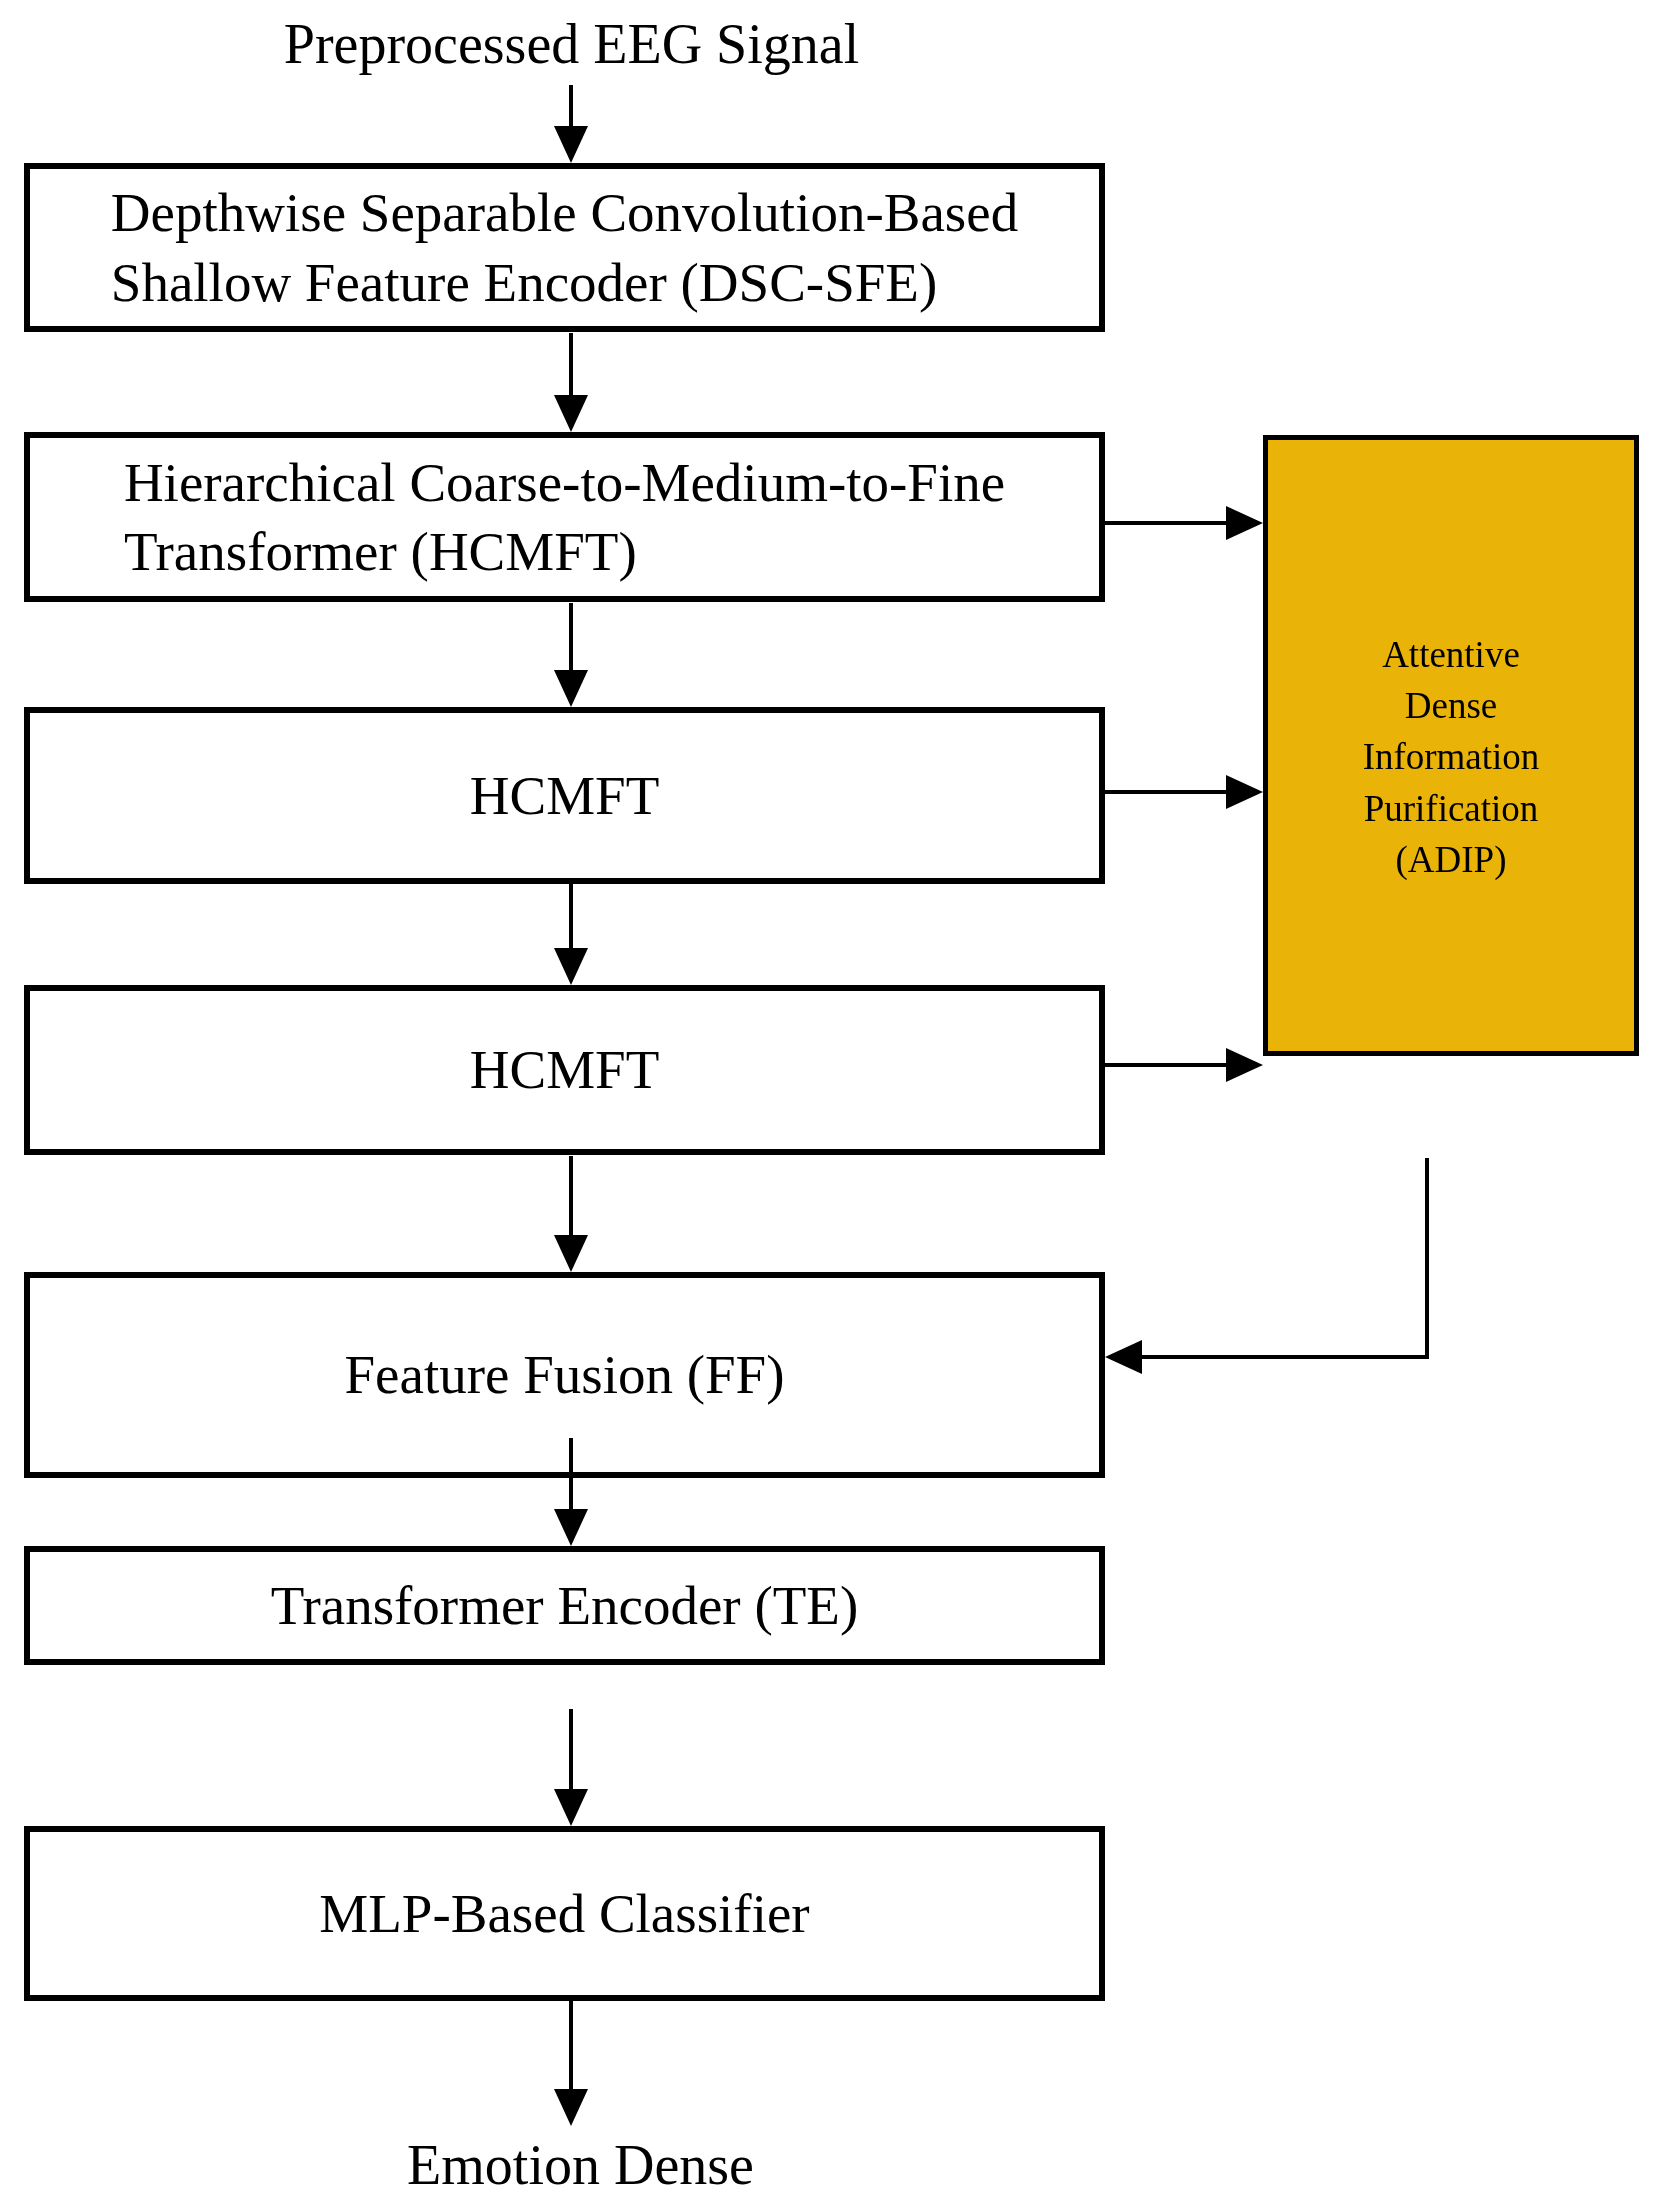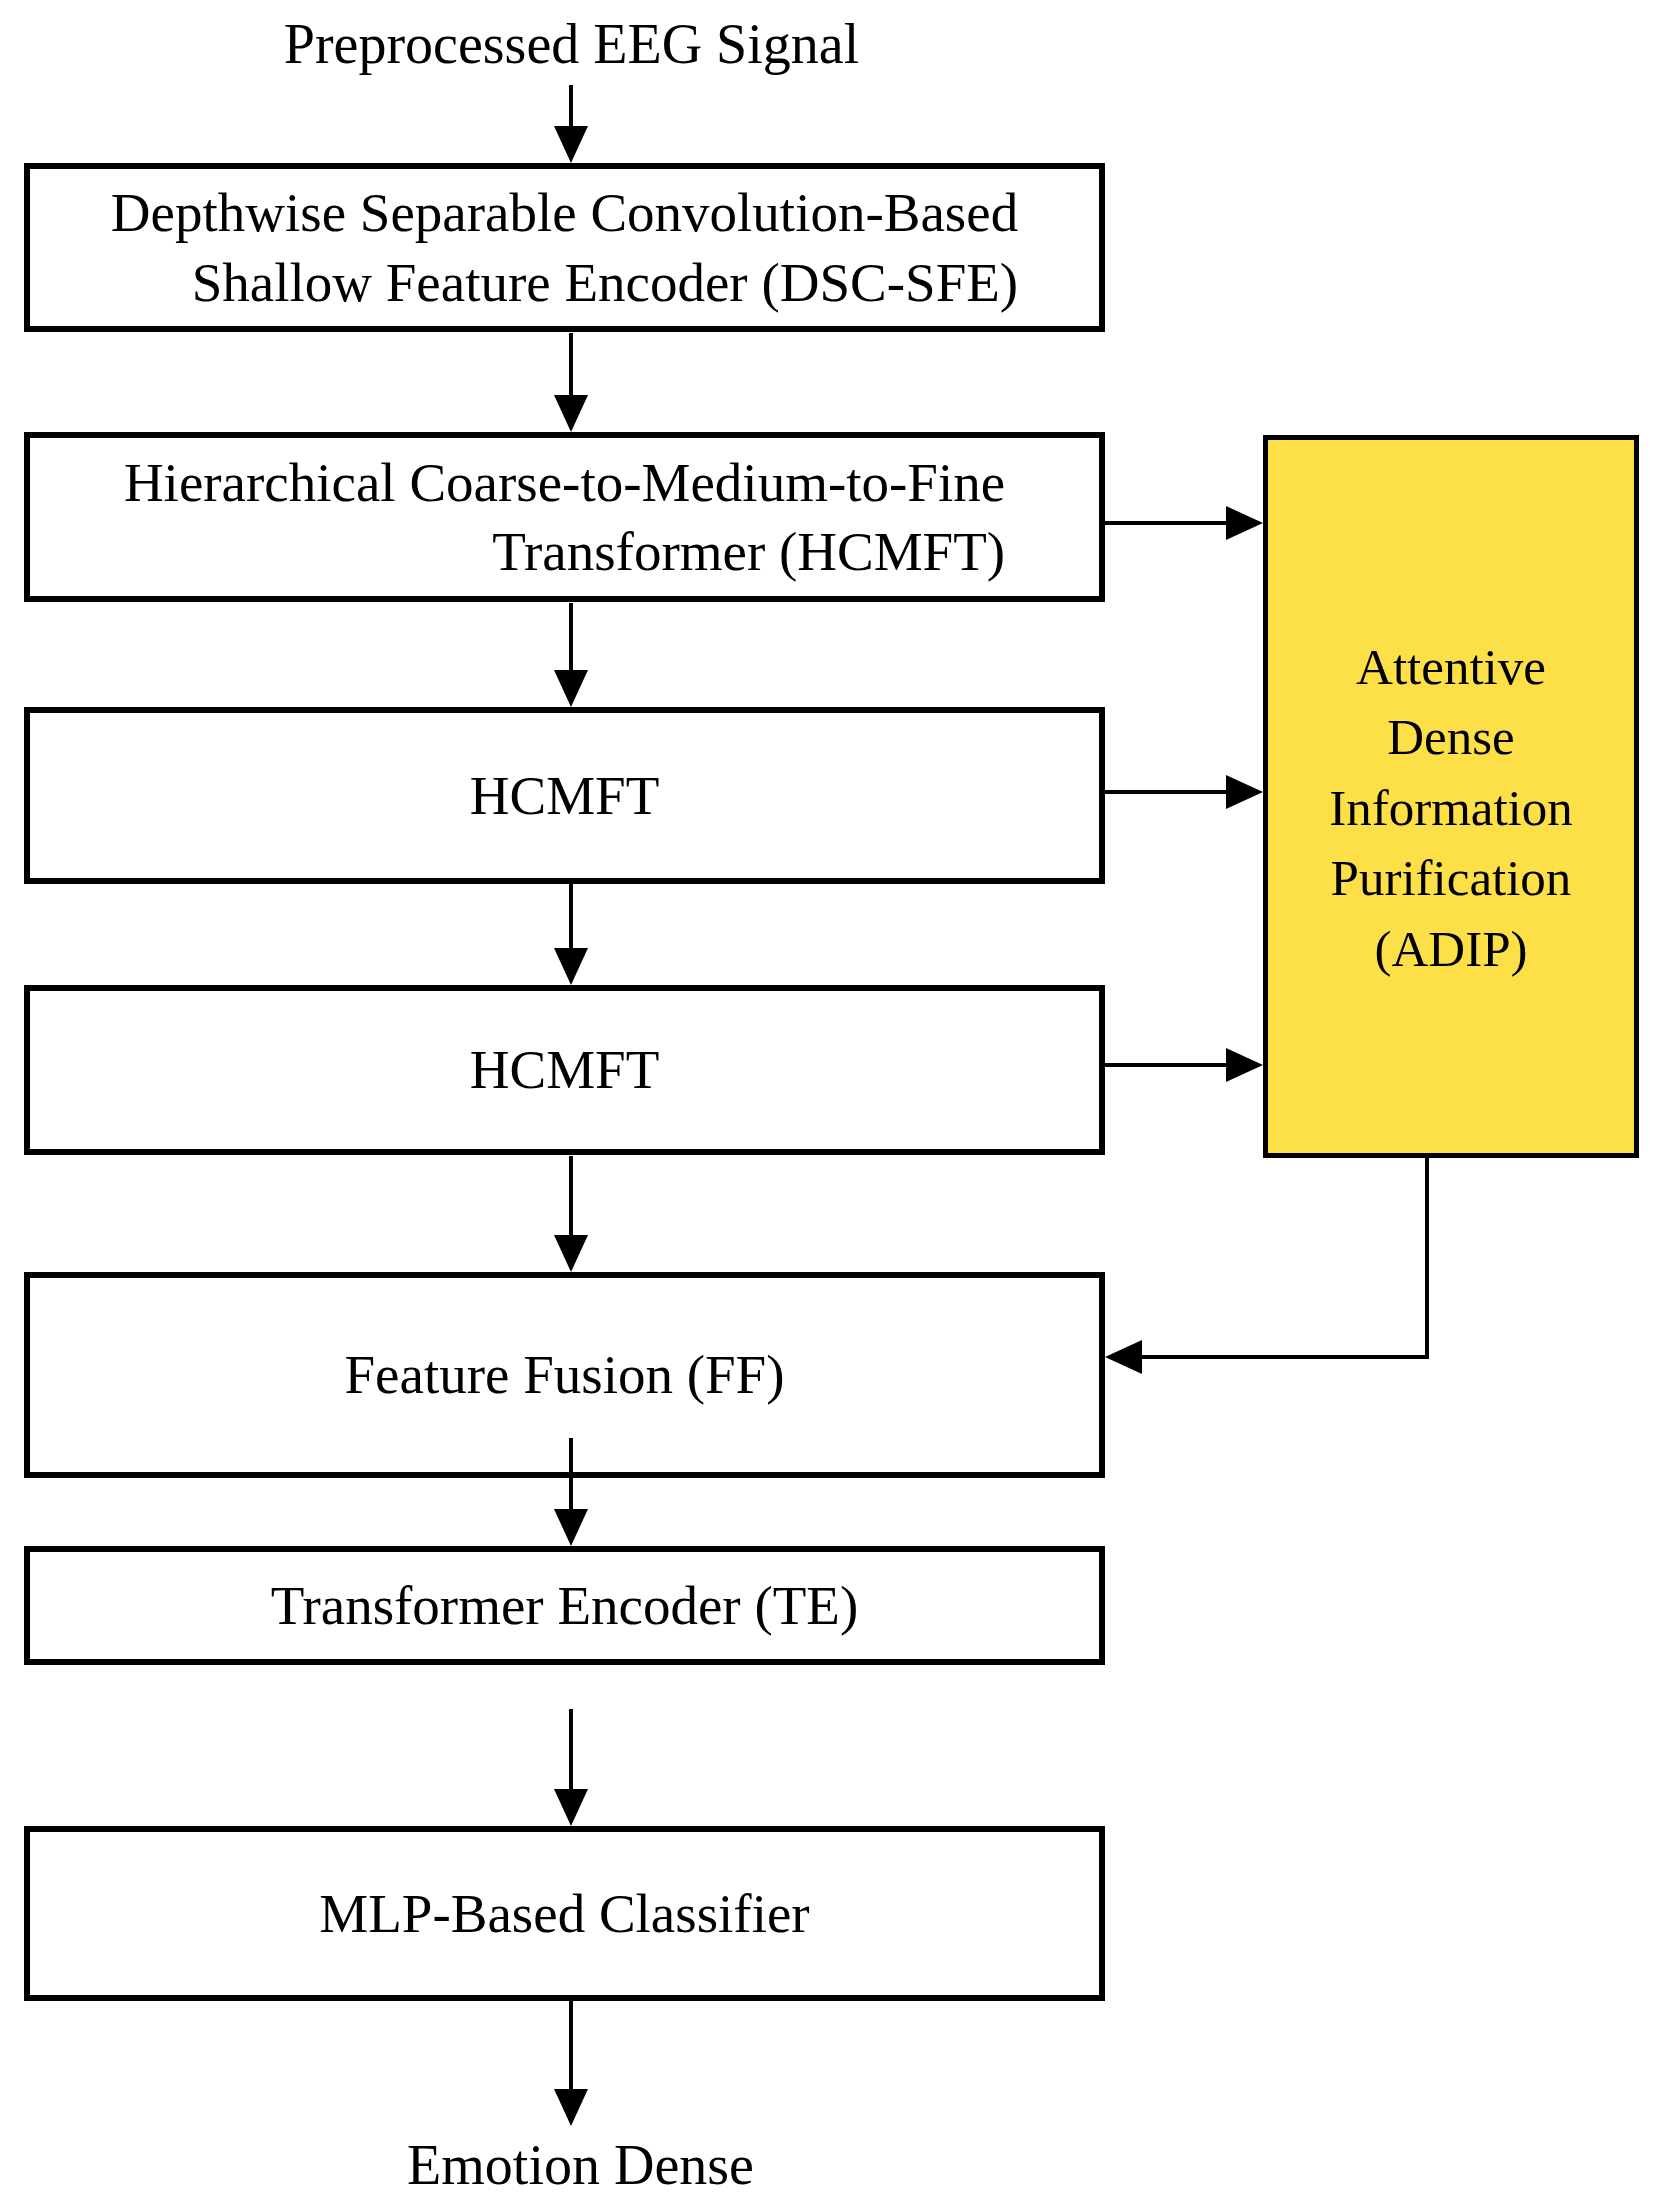--- a/index.html
+++ b/index.html
@@ -8,27 +8,27 @@
     font-family:"Liberation Serif",serif;color:#000000;overflow:hidden;
   }
   .free-label{
     position:absolute;text-align:center;font-size:56px;line-height:1.15;
     white-space:pre-line;
   }
   .box{
     position:absolute;left:24px;width:1081px;box-sizing:border-box;
     border:6.2px solid #000000;background:#ffffff;
     display:flex;align-items:center;justify-content:center;
-    text-align:right;font-size:55px;line-height:1.26;white-space:pre-line;
+    text-align:left;font-size:55px;line-height:1.26;white-space:pre-line;
   }
   .side-box{
-    position:absolute;left:1263px;top:435px;width:376px;height:723px;
-    box-sizing:border-box;border:5.3px solid #000000;background:#fde047;
+    position:absolute;left:1263px;top:435px;width:376px;height:621px;
+    box-sizing:border-box;border:5.3px solid #000000;background:#eab308;
     display:flex;align-items:center;justify-content:center;
-    text-align:center;font-size:51px;line-height:1.38;white-space:pre-line;
+    text-align:center;font-size:37px;line-height:1.38;white-space:pre-line;
     padding-top:23px;
   }
   .vline{position:absolute;width:4.4px;background:#000000;}
   .hline{position:absolute;height:4.4px;background:#000000;}
   .head-down{
     position:absolute;width:0;height:0;
     border-left:17px solid transparent;border-right:17px solid transparent;
     border-top:37px solid #000000;
   }
   .head-right{

